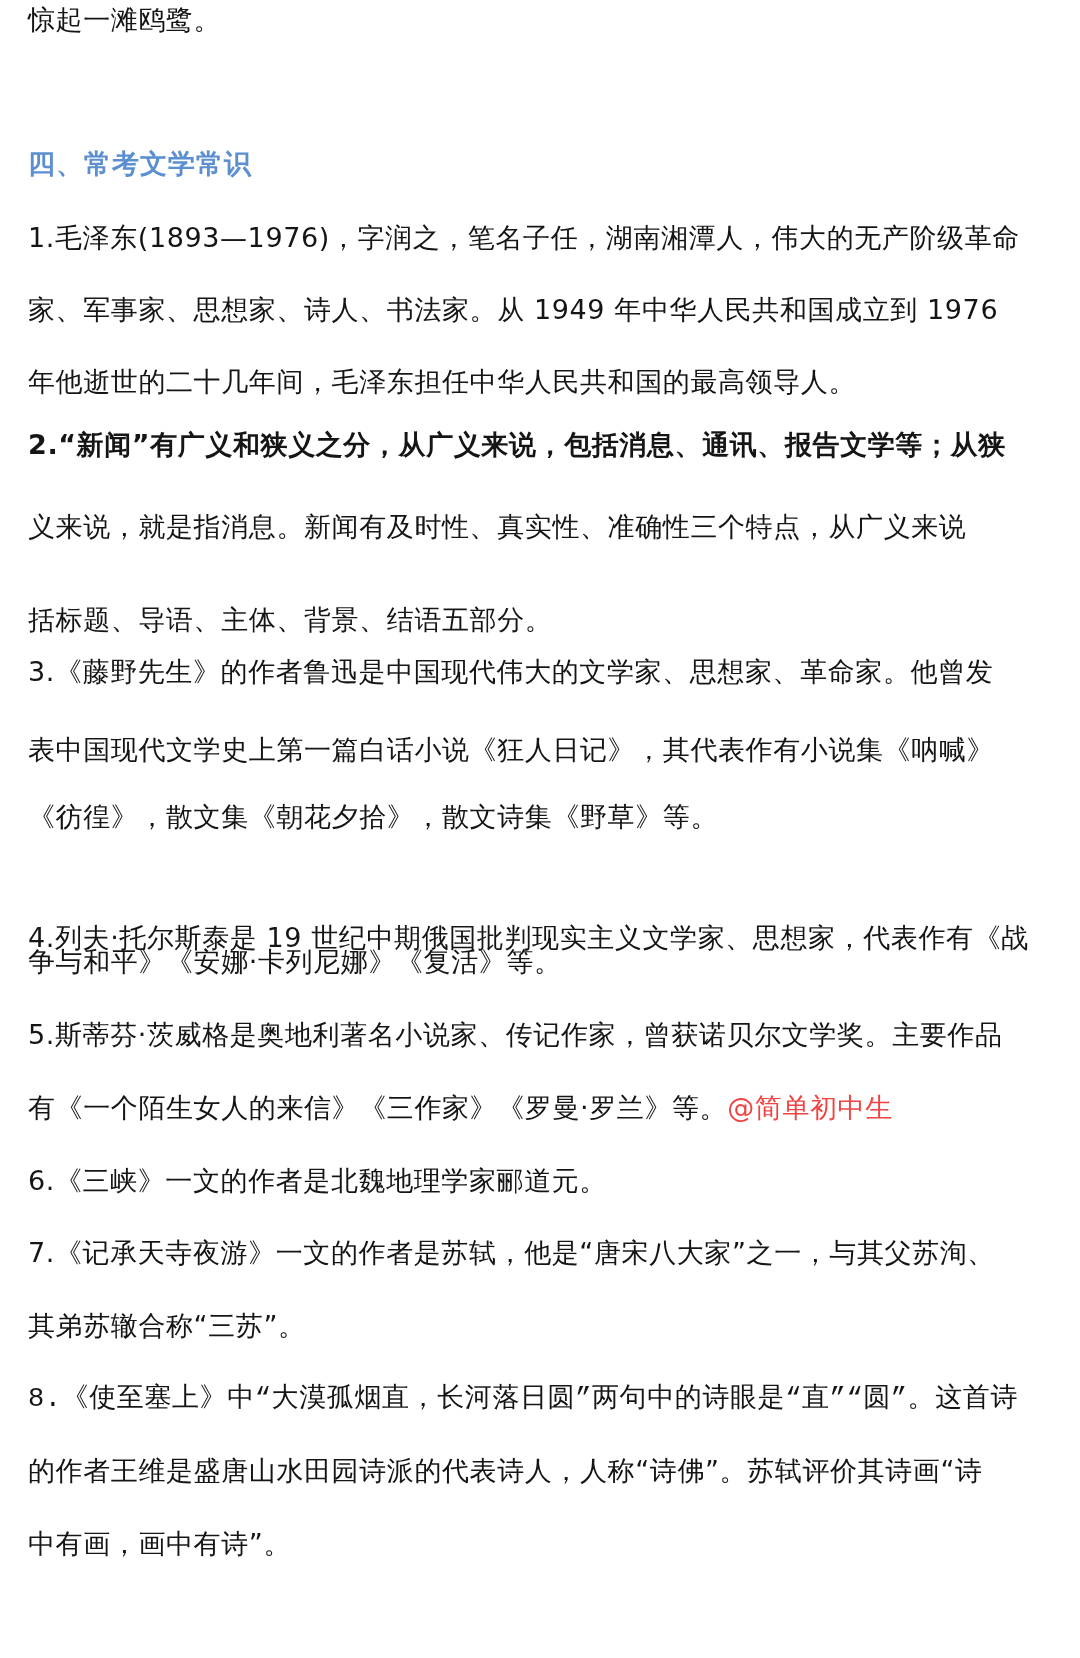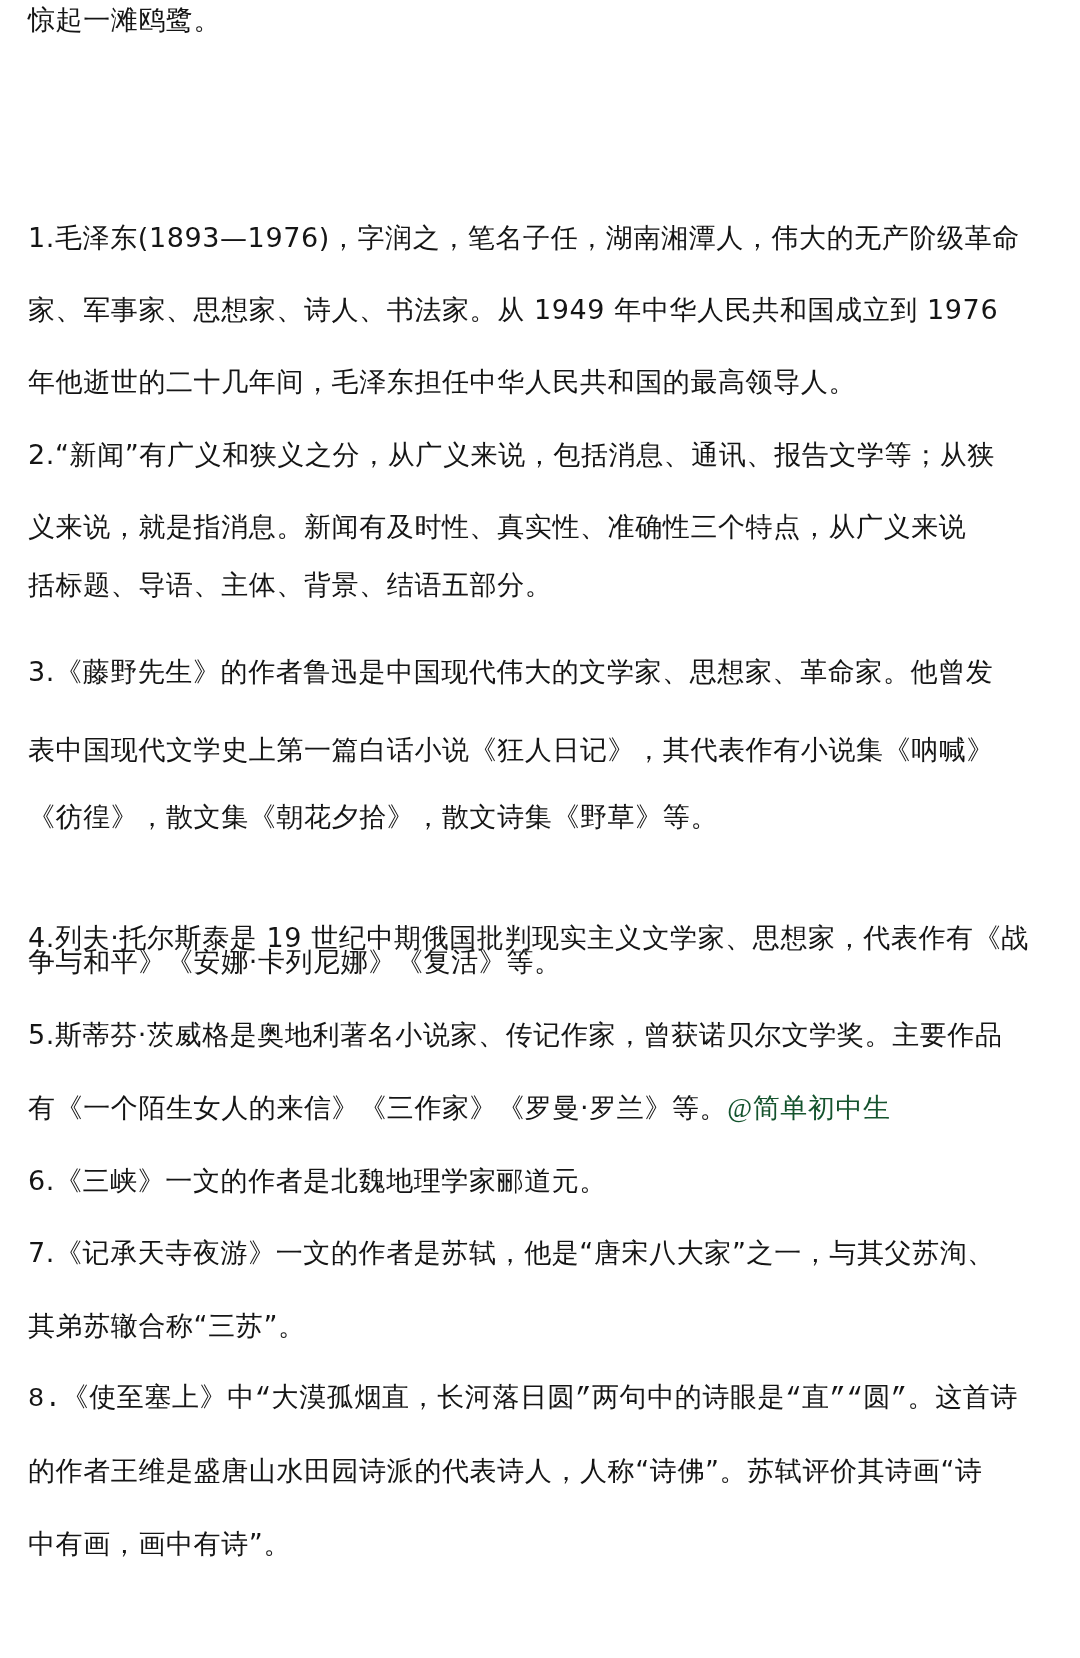--- a/index.html
+++ b/index.html
@@ -35,43 +35,43 @@
       position: absolute;
       left: 28px;
       top: 146px;
       font-size: 27px;
       line-height: 36px;
       font-weight: bold;
       color: #5b8fd0;
       letter-spacing: 1px;
     }
     .watermark {
-      color: #14532d;
+      color: #ef4444;
       font-weight: normal;
-      font-family: Liberation Serif, serif;
     }
   </style>
 </head>
 <body>
 
 <div class="page">
 
   <div class="line" style="top:2px;">惊起一滩鸥鹭。</div>
 
+  <div class="heading">四、常考文学常识</div>
 
   <div>
     <div class="line" style="top:220px;">1.毛泽东(1893—1976)，字润之，笔名子任，湖南湘潭人，伟大的无产阶级革命</div>
     <div class="line" style="top:292px;">家、军事家、思想家、诗人、书法家。从 1949 年中华人民共和国成立到 1976</div>
     <div class="line" style="top:364px;">年他逝世的二十几年间，毛泽东担任中华人民共和国的最高领导人。</div>
   </div>
 
   <div>
-    <div class="line" style="top:437px;">2.“新闻”有广义和狭义之分，从广义来说，包括消息、通讯、报告文学等；从狭</div>
+    <div class="line" style="top:427px;font-weight:bold;">2.“新闻”有广义和狭义之分，从广义来说，包括消息、通讯、报告文学等；从狭</div>
     <div class="line" style="top:509px;">义来说，就是指消息。新闻有及时性、真实性、准确性三个特点，从广义来说</div>
-    <div class="line" style="top:567px;">括标题、导语、主体、背景、结语五部分。</div>
+    <div class="line" style="top:602px;">括标题、导语、主体、背景、结语五部分。</div>
   </div>
 
   <div>
     <div class="line" style="top:654px;">3.《藤野先生》的作者鲁迅是中国现代伟大的文学家、思想家、革命家。他曾发</div>
     <div class="line" style="top:732px;">表中国现代文学史上第一篇白话小说《狂人日记》，其代表作有小说集《呐喊》</div>
     <div class="line" style="top:799px;">《彷徨》，散文集《朝花夕拾》，散文诗集《野草》等。</div>
   </div>
 
   <div>
     <div class="line" style="top:920px;">4.列夫·托尔斯泰是 19 世纪中期俄国批判现实主义文学家、思想家，代表作有《战</div>

